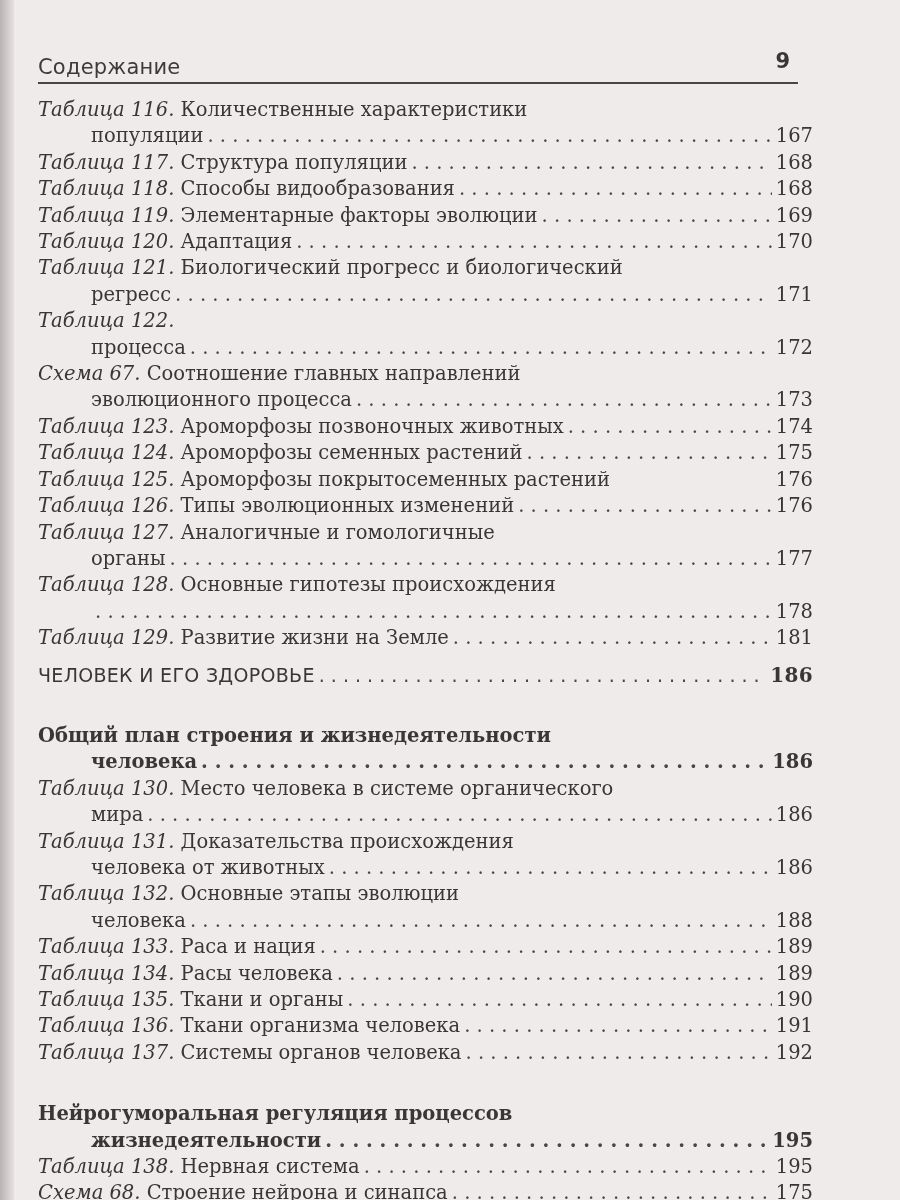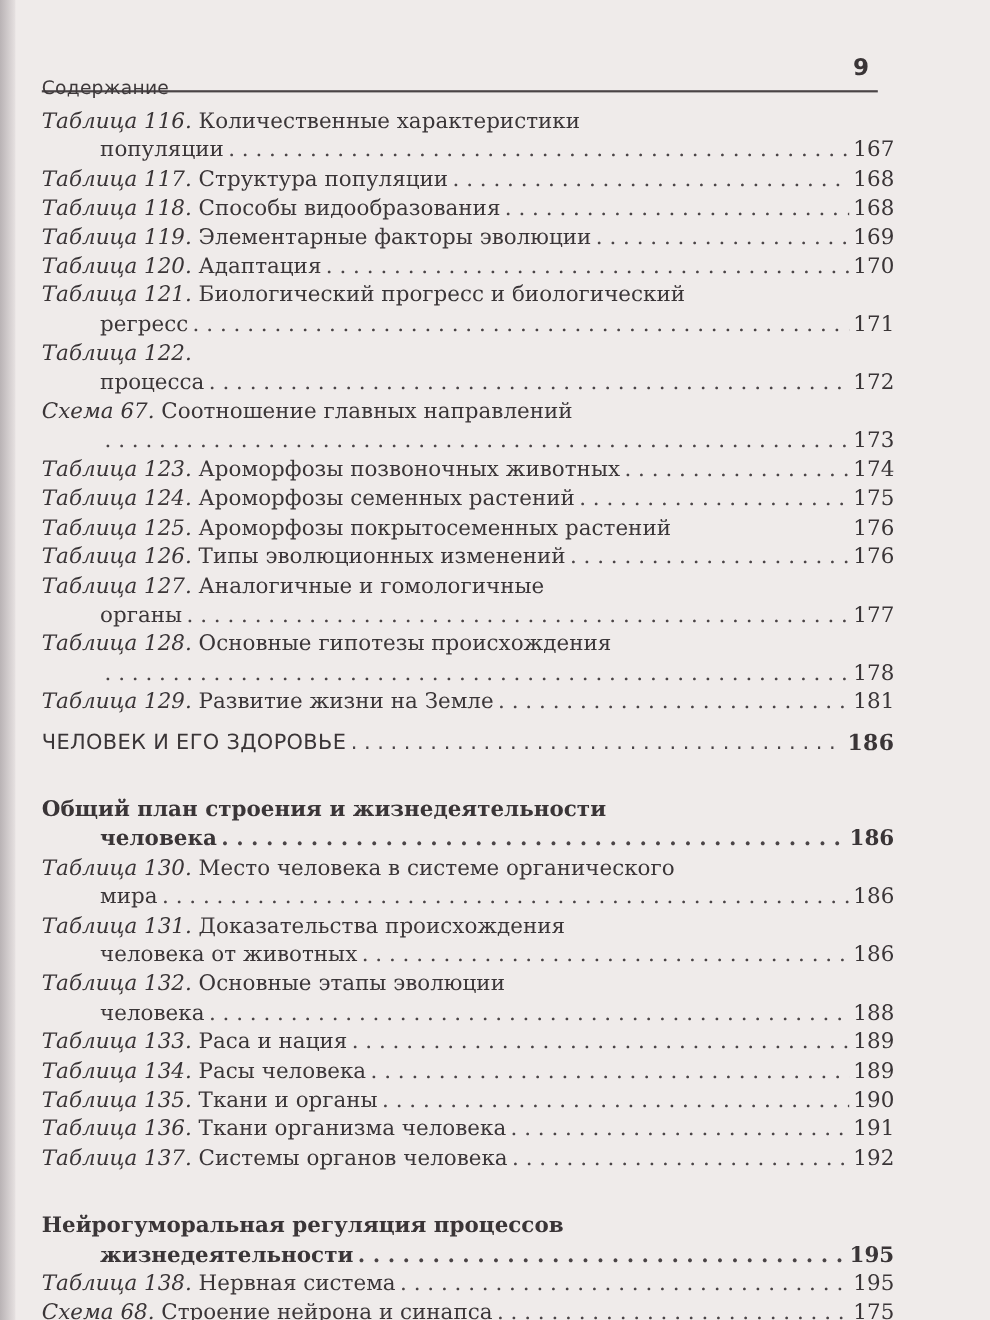--- a/index.html
+++ b/index.html
@@ -14,22 +14,22 @@
       background: linear-gradient(to right, #b9b3b5, #e6e1e1);
     }
     .page {
       position: absolute; left: 38px; top: 0; width: 800px; height: 1200px;
     }
     .header {
       position: absolute; left: 0; top: 52px; width: 760px; height: 30px;
       border-bottom: 2px solid #4a4446;
     }
     .header-title {
-      position: absolute; left: 0; top: 18px;
-      font-family: "DejaVu Sans", sans-serif; font-size: 17px; color: #3e393b;
+      position: absolute; left: 0; top: 3px;
+      font-family: "DejaVu Sans", sans-serif; font-size: 21px; color: #3e393b;
       letter-spacing: 0.2px;
     }
     .header-page {
       position: absolute; right: 8px; top: -3px;
       font-family: "DejaVu Sans", sans-serif; font-weight: bold; font-size: 21px; color: #3a3537;
     }
     .toc {
       position: absolute; left: 0; top: 97px; width: 775px;
       font-family: "DejaVu Serif", serif; font-size: 19.5px; line-height: 26.4px;
     }
@@ -95,20 +95,21 @@
       <div class="line"><span class="label">Таблица 122.</span>&nbsp;</div>
       <div class="line cont">
           <span>процесса</span>
           <span class="dots"></span>
           <span class="pg">172</span>
         </div>
     </div>
     <div class="entry">
       <div class="line"><span class="label">Схема 67.</span>&nbsp;<span>Соотношение главных направлений</span></div>
       <div class="line cont">
+          <span>эволюционного процесса</span>
           <span class="dots"></span>
           <span class="pg">173</span>
         </div>
     </div>
     <div class="entry">
       <div class="line"><span class="label">Таблица 123.</span>&nbsp;<span>Ароморфозы позвоночных животных</span><span class="dots"></span><span class="pg">174</span></div>
     </div>
     <div class="entry">
       <div class="line"><span class="label">Таблица 124.</span>&nbsp;<span>Ароморфозы семенных растений</span><span class="dots"></span><span class="pg">175</span></div>
     </div>

